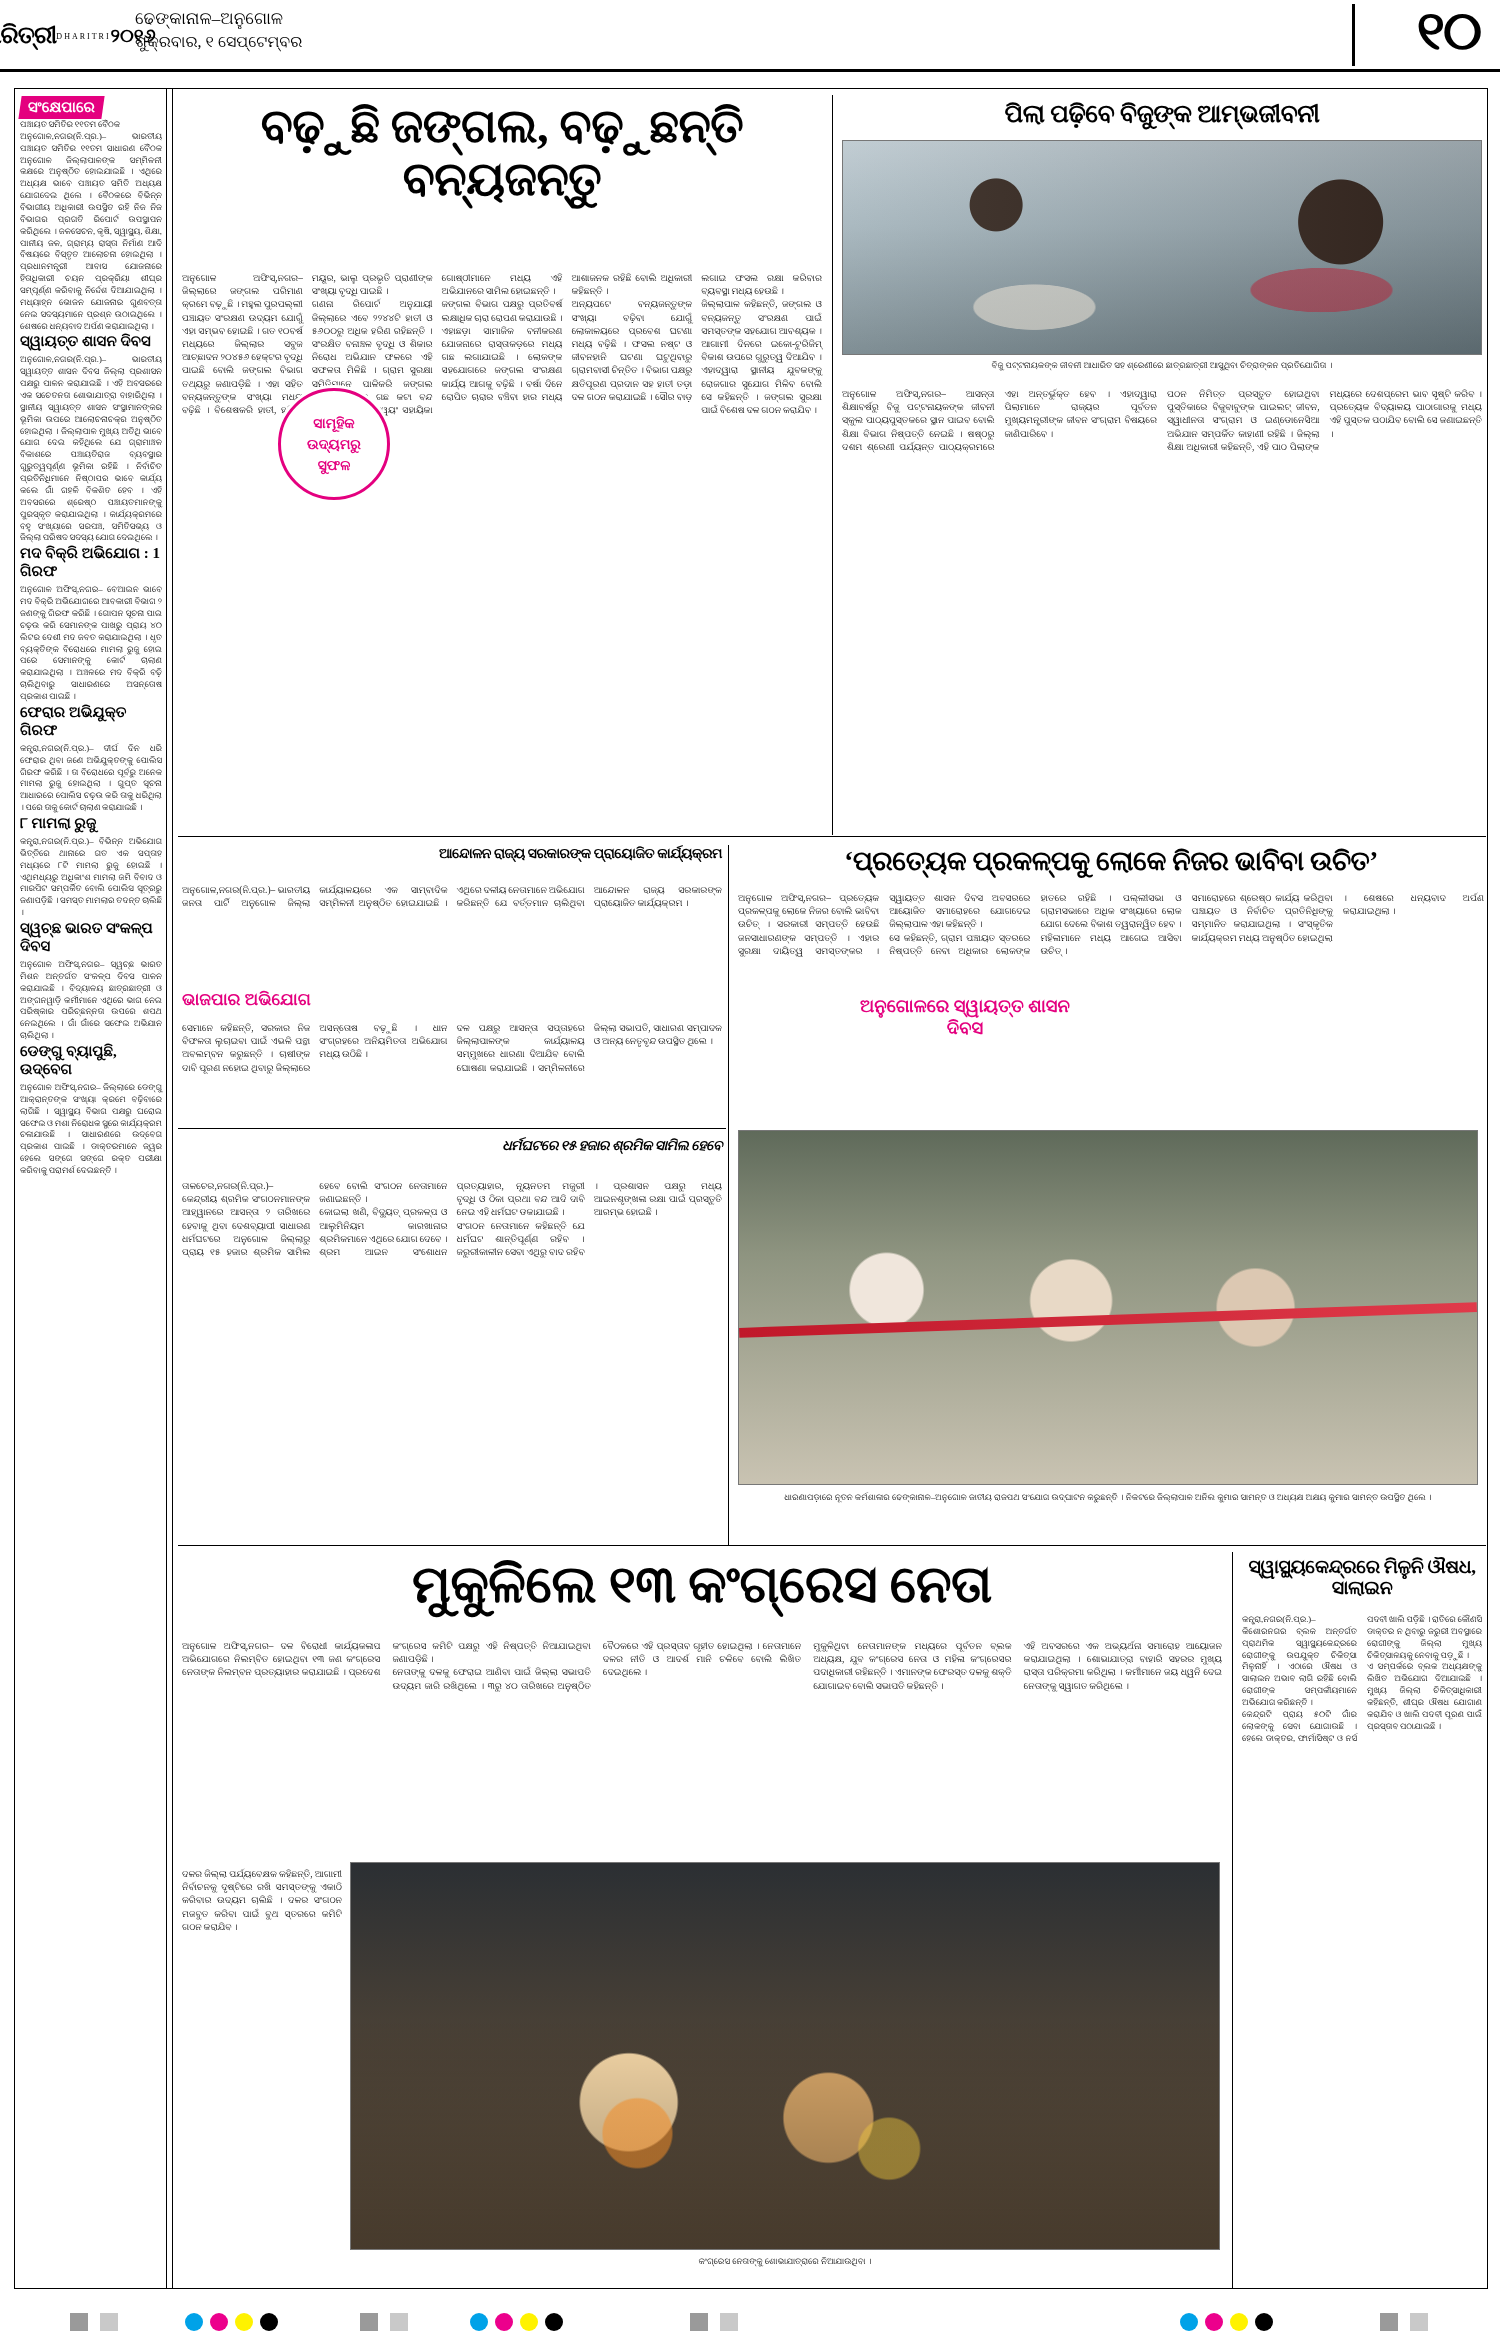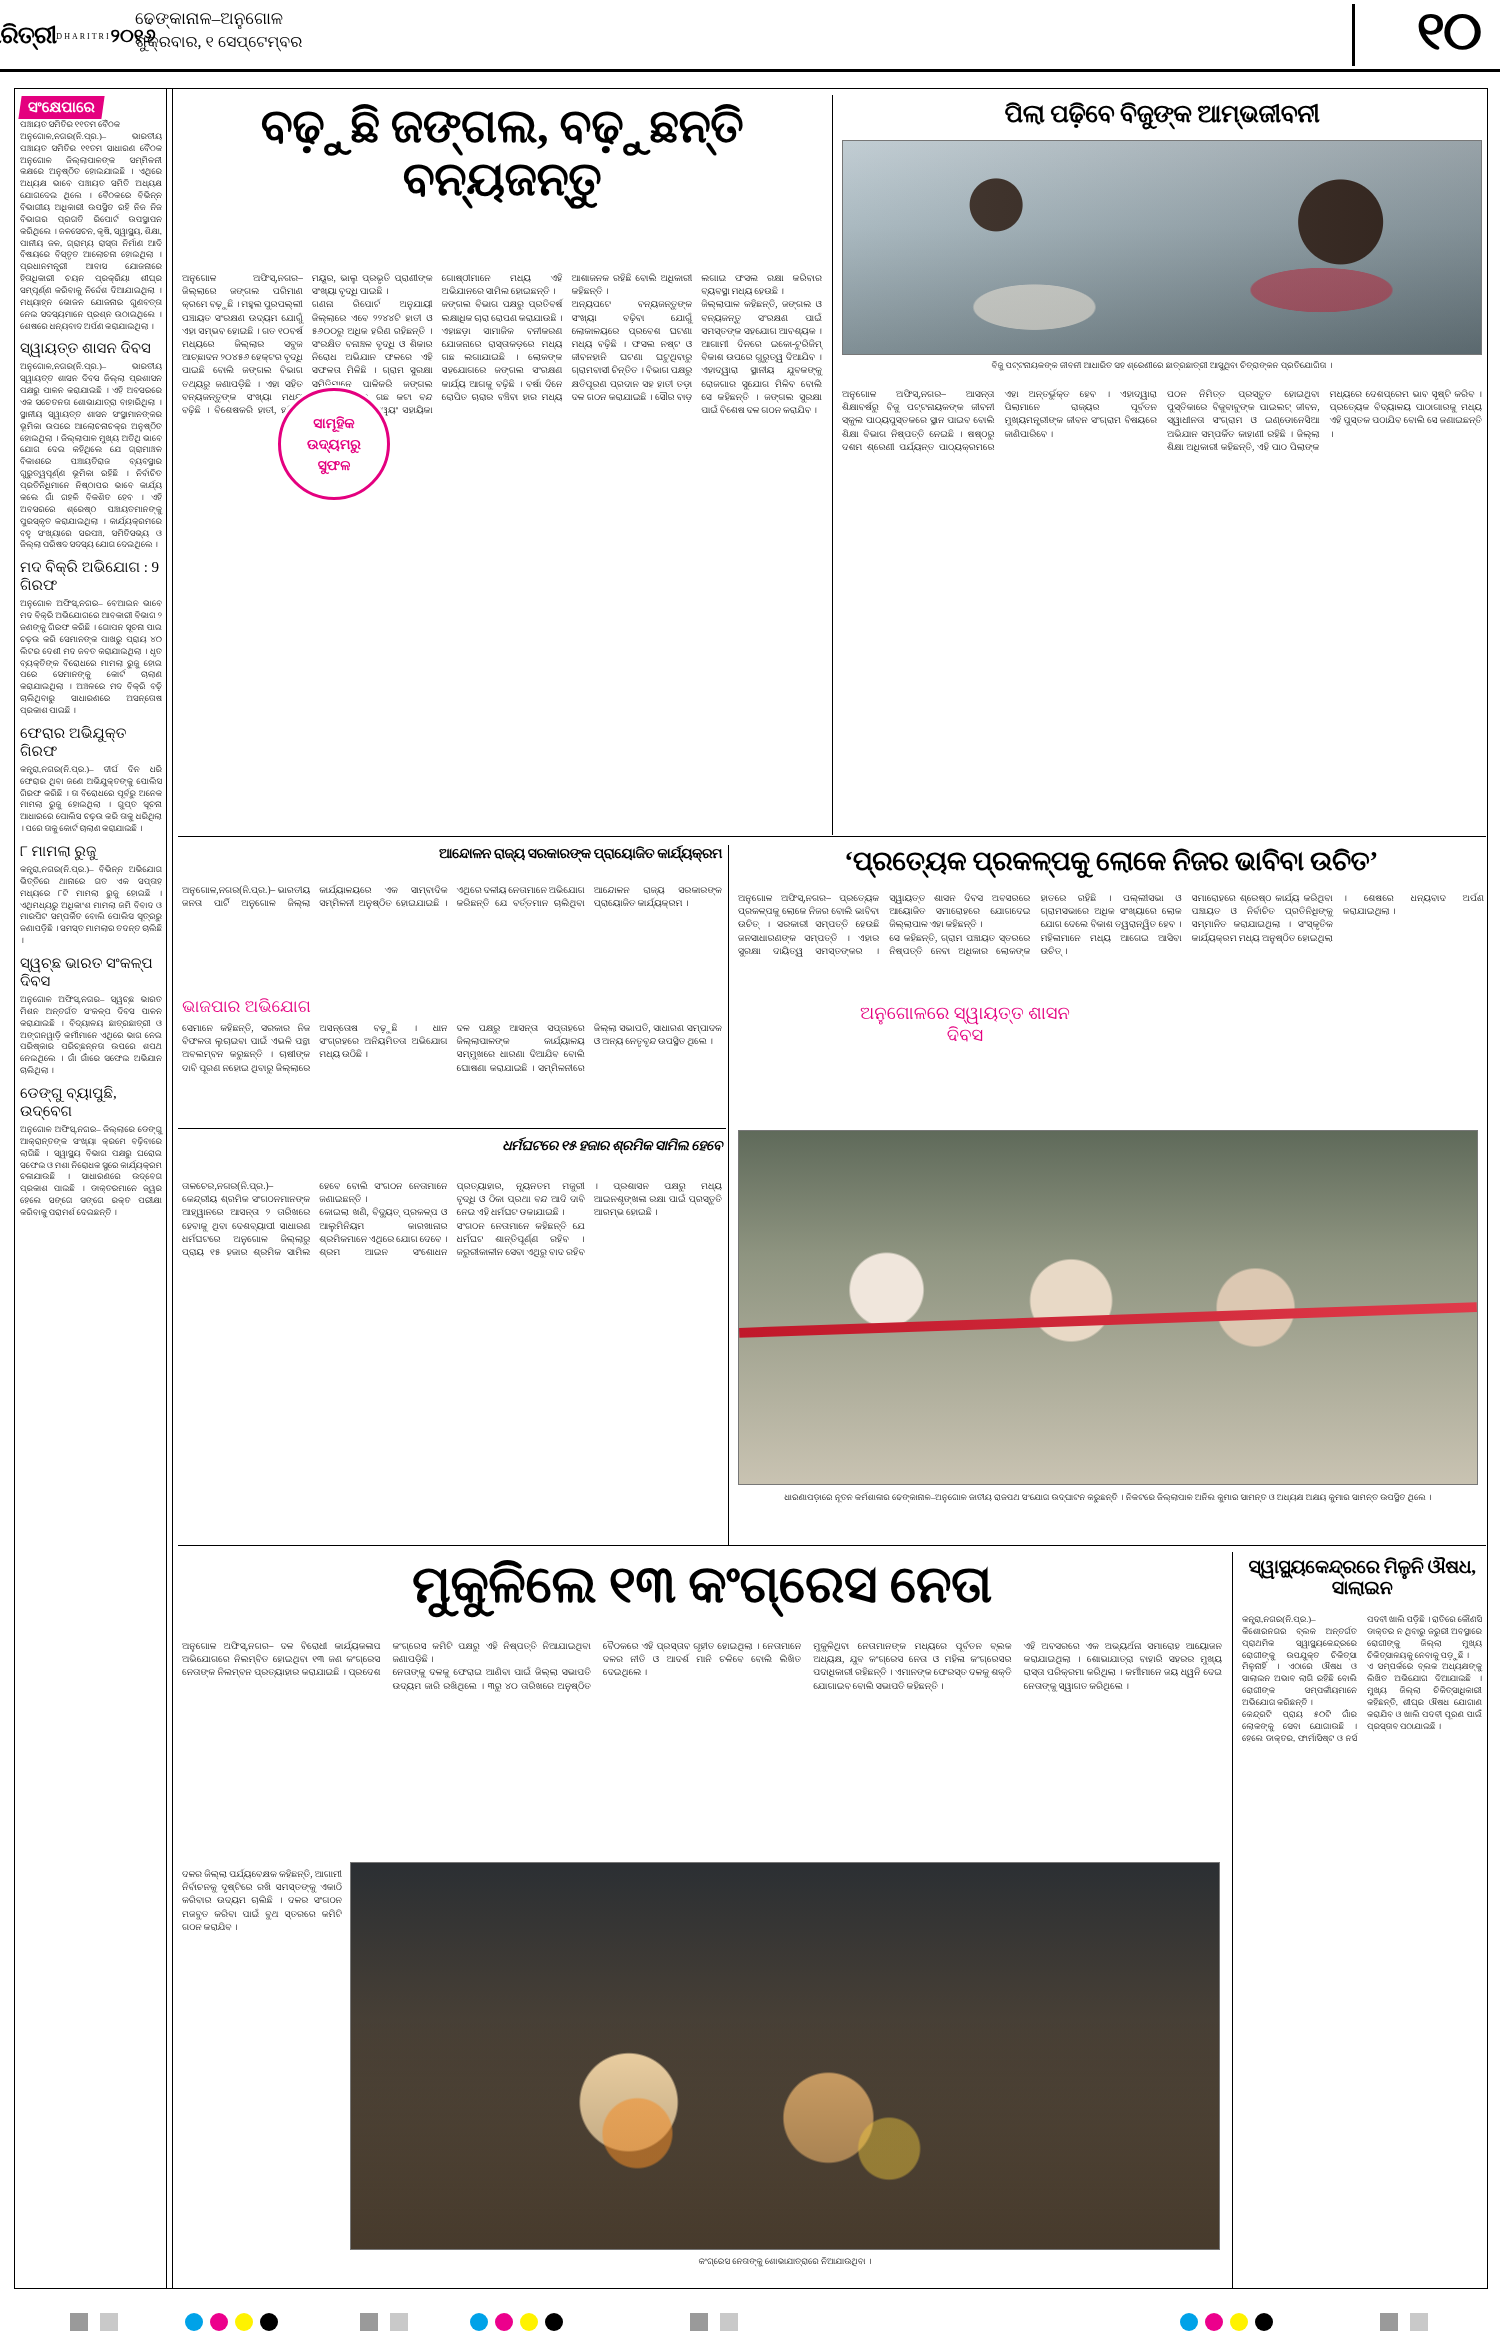--- a/index.html
+++ b/index.html
@@ -70,21 +70,21 @@
     color:#fff;
     font-size:15px;
     font-weight:bold;
     padding:3px 8px;
     display:inline-block;
     transform:skewX(-8deg);
   }
   .kicker span { display:inline-block; transform:skewX(8deg); }
 
   .sub-head {
-    font-size:17px; font-weight:normal; margin:7px 0 4px 0; line-height:1.2;
+    font-size:17px; font-weight:bold; margin:0 0 4px 0; line-height:1.2;
   }
   .sub-head.pink { color:#e4007f; }
   .sub-head.small { font-size:15px; }
 
   .headline {
     font-weight:bold;
     line-height:1.12;
     letter-spacing:-0.5px;
   }
   .h-lead { font-size:47px; text-align:center; }
@@ -197,21 +197,21 @@
 
   <div class="col" style="left:20px; top:96px; width:142px;">
     <div class="kicker"><span>ସଂକ୍ଷେପାରେ</span></div>
 
     <div class="body-text tiny" style="margin-top:0; white-space:pre-line;">ପଞ୍ଚାୟତ ସମିତିର ୧୧ତମ ବୈଠକ
 ଅନୁଗୋଳ,ନଗର(ନି.ପ୍ର.)– ଭାରତୀୟ ପଞ୍ଚାୟତ ସମିତିର ୧୧ତମ ସାଧାରଣ ବୈଠକ ଅନୁଗୋଳ ଜିଲ୍ଲାପାଳଙ୍କ ସମ୍ମିଳନୀ କକ୍ଷରେ ଅନୁଷ୍ଠିତ ହୋଇଯାଇଛି । ଏଥିରେ ଅଧ୍ୟକ୍ଷ ଭାବେ ପଞ୍ଚାୟତ ସମିତି ଅଧ୍ୟକ୍ଷ ଯୋଗଦେଇ ଥିଲେ । ବୈଠକରେ ବିଭିନ୍ନ ବିଭାଗୀୟ ଅଧିକାରୀ ଉପସ୍ଥିତ ରହି ନିଜ ନିଜ ବିଭାଗର ପ୍ରଗତି ରିପୋର୍ଟ ଉପସ୍ଥାପନ କରିଥିଲେ । ଜଳସେଚନ, କୃଷି, ସ୍ୱାସ୍ଥ୍ୟ, ଶିକ୍ଷା, ପାନୀୟ ଜଳ, ଗ୍ରାମ୍ୟ ରାସ୍ତା ନିର୍ମାଣ ଆଦି ବିଷୟରେ ବିସ୍ତୃତ ଆଲୋଚନା ହୋଇଥିଲା । ପ୍ରଧାନମନ୍ତ୍ରୀ ଆବାସ ଯୋଜନାରେ ହିତାଧିକାରୀ ଚୟନ ପ୍ରକ୍ରିୟା ଶୀଘ୍ର ସମ୍ପୂର୍ଣ୍ଣ କରିବାକୁ ନିର୍ଦ୍ଦେଶ ଦିଆଯାଇଥିଲା । ମଧ୍ୟାହ୍ନ ଭୋଜନ ଯୋଜନାର ଗୁଣବତ୍ତା ନେଇ ସଦସ୍ୟମାନେ ପ୍ରଶ୍ନ ଉଠାଇଥିଲେ । ଶେଷରେ ଧନ୍ୟବାଦ ଅର୍ପଣ କରାଯାଇଥିଲା ।</div>
 
     <div class="sub-head small">ସ୍ୱାୟତ୍ତ ଶାସନ ଦିବସ</div>
     <div class="body-text tiny">ଅନୁଗୋଳ,ନଗର(ନି.ପ୍ର.)– ଭାରତୀୟ ସ୍ୱାୟତ୍ତ ଶାସନ ଦିବସ ଜିଲ୍ଲା ପ୍ରଶାସନ ପକ୍ଷରୁ ପାଳନ କରାଯାଇଛି । ଏହି ଅବସରରେ ଏକ ସଚେତନତା ଶୋଭାଯାତ୍ରା ବାହାରିଥିଲା । ସ୍ଥାନୀୟ ସ୍ୱାୟତ୍ତ ଶାସନ ସଂସ୍ଥାମାନଙ୍କର ଭୂମିକା ଉପରେ ଆଲୋଚନାଚକ୍ର ଅନୁଷ୍ଠିତ ହୋଇଥିଲା । ଜିଲ୍ଲାପାଳ ମୁଖ୍ୟ ଅତିଥି ଭାବେ ଯୋଗ ଦେଇ କହିଥିଲେ ଯେ ଗ୍ରାମାଞ୍ଚଳ ବିକାଶରେ ପଞ୍ଚାୟତିରାଜ ବ୍ୟବସ୍ଥାର ଗୁରୁତ୍ୱପୂର୍ଣ୍ଣ ଭୂମିକା ରହିଛି । ନିର୍ବାଚିତ ପ୍ରତିନିଧିମାନେ ନିଷ୍ଠାପର ଭାବେ କାର୍ଯ୍ୟ କଲେ ଗାଁ ଗହଳି ବିକଶିତ ହେବ । ଏହି ଅବସରରେ ଶ୍ରେଷ୍ଠ ପଞ୍ଚାୟତମାନଙ୍କୁ ପୁରସ୍କୃତ କରାଯାଇଥିଲା । କାର୍ଯ୍ୟକ୍ରମରେ ବହୁ ସଂଖ୍ୟାରେ ସରପଞ୍ଚ, ସମିତିସଭ୍ୟ ଓ ଜିଲ୍ଲା ପରିଷଦ ସଦସ୍ୟ ଯୋଗ ଦେଇଥିଲେ ।</div>
 
-    <div class="sub-head small">ମଦ ବିକ୍ରି ଅଭିଯୋଗ : 9 ଗିରଫ</div>
+    <div class="sub-head small">ମଦ ବିକ୍ରି ଅଭିଯୋଗ : 1 ଗିରଫ</div>
     <div class="body-text tiny">ଅନୁଗୋଳ ଅଫିସ୍‌,ନଗର– ବେଆଇନ ଭାବେ ମଦ ବିକ୍ରି ଅଭିଯୋଗରେ ଆବକାରୀ ବିଭାଗ ୨ ଜଣଙ୍କୁ ଗିରଫ କରିଛି । ଗୋପନ ସୂଚନା ପାଇ ଚଢ଼ଉ କରି ସେମାନଙ୍କ ପାଖରୁ ପ୍ରାୟ ୪୦ ଲିଟର ଦେଶୀ ମଦ ଜବତ କରାଯାଇଥିଲା । ଧୃତ ବ୍ୟକ୍ତିଙ୍କ ବିରୋଧରେ ମାମଲା ରୁଜୁ ହୋଇ ପରେ ସେମାନଙ୍କୁ କୋର୍ଟ ଚାଲାଣ କରାଯାଇଥିଲା । ଅଞ୍ଚଳରେ ମଦ ବିକ୍ରି ବଢ଼ି ଚାଲିଥିବାରୁ ସାଧାରଣରେ ଅସନ୍ତୋଷ ପ୍ରକାଶ ପାଇଛି ।</div>
 
     <div class="sub-head small">ଫେରାର ଅଭିଯୁକ୍ତ ଗିରଫ</div>
     <div class="body-text tiny">କନ୍ତ୍ରା,ନଗର(ନି.ପ୍ର.)– ଦୀର୍ଘ ଦିନ ଧରି ଫେରାର ଥିବା ଜଣେ ଅଭିଯୁକ୍ତଙ୍କୁ ପୋଲିସ ଗିରଫ କରିଛି । ତା ବିରୋଧରେ ପୂର୍ବରୁ ଅନେକ ମାମଲା ରୁଜୁ ହୋଇଥିଲା । ଗୁପ୍ତ ସୂଚନା ଆଧାରରେ ପୋଲିସ ଚଢ଼ଉ କରି ତାକୁ ଧରିଥିଲା । ପରେ ତାକୁ କୋର୍ଟ ଚାଲାଣ କରାଯାଇଛି ।</div>
 
     <div class="sub-head small">୮ ମାମଲା ରୁଜୁ</div>
     <div class="body-text tiny">କନ୍ତ୍ରା,ନଗର(ନି.ପ୍ର.)– ବିଭିନ୍ନ ଅଭିଯୋଗ ଭିତ୍ତିରେ ଥାନାରେ ଗତ ଏକ ସପ୍ତାହ ମଧ୍ୟରେ ୮ଟି ମାମଲା ରୁଜୁ ହୋଇଛି । ଏଥିମଧ୍ୟରୁ ଅଧିକାଂଶ ମାମଲା ଜମି ବିବାଦ ଓ ମାରପିଟ ସମ୍ପର୍କିତ ବୋଲି ପୋଲିସ ସୂତ୍ରରୁ ଜଣାପଡ଼ିଛି । ସମସ୍ତ ମାମଲାର ତଦନ୍ତ ଚାଲିଛି ।</div>
 
     <div class="sub-head small">ସ୍ୱଚ୍ଛ ଭାରତ ସଂକଳ୍ପ ଦିବସ</div>
     <div class="body-text tiny">ଅନୁଗୋଳ ଅଫିସ୍‌,ନଗର– ସ୍ୱଚ୍ଛ ଭାରତ ମିଶନ ଅନ୍ତର୍ଗତ ସଂକଳ୍ପ ଦିବସ ପାଳନ କରାଯାଇଛି । ବିଦ୍ୟାଳୟ ଛାତ୍ରଛାତ୍ରୀ ଓ ଅଙ୍ଗନୱାଡ଼ି କର୍ମୀମାନେ ଏଥିରେ ଭାଗ ନେଇ ପରିଷ୍କାର ପରିଚ୍ଛନ୍ନତା ଉପରେ ଶପଥ ନେଇଥିଲେ । ଗାଁ ଗାଁରେ ସଫେଇ ଅଭିଯାନ ଚାଲିଥିଲା ।</div>

